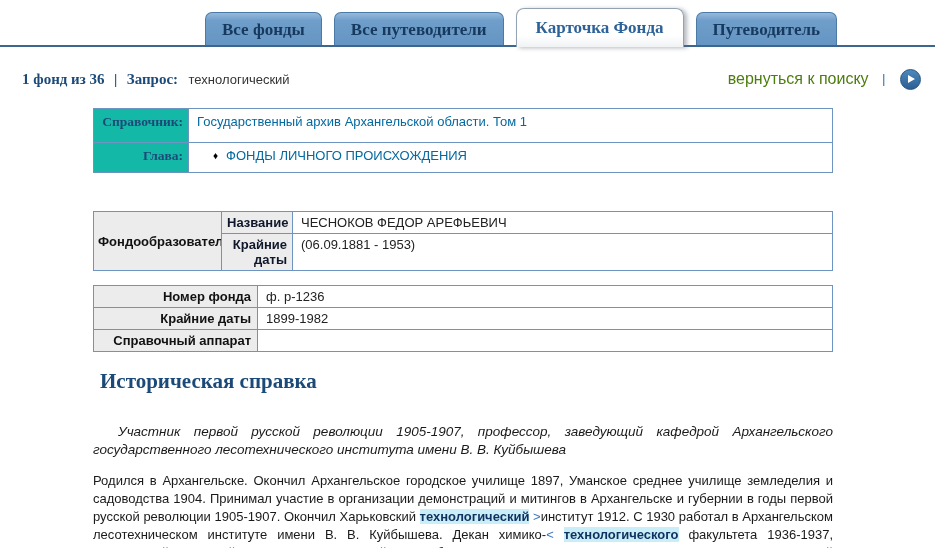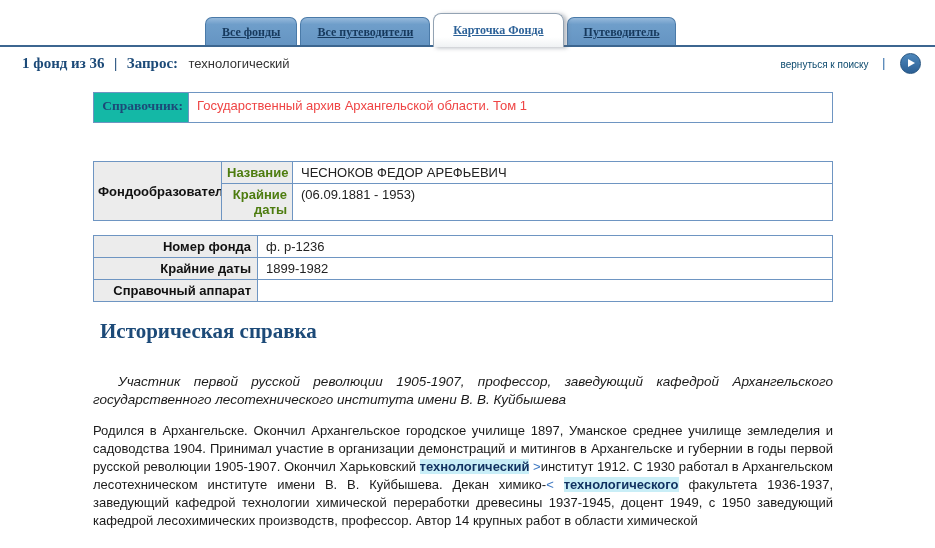--- a/index.html
+++ b/index.html
@@ -4,39 +4,39 @@
 <style>
   * { margin:0; padding:0; box-sizing:border-box; }
   html,body { width:935px; height:548px; overflow:hidden; background:#fff;
               font-family:"Liberation Sans",sans-serif; }
 
   
   .tabbar { position:relative; height:47px; }
   .tabbar-line { position:absolute; left:0; right:0; bottom:0; height:2px;
                  background:#3c6690; z-index:2; }
   .tabs { position:absolute; left:205px; bottom:0; display:flex; align-items:flex-end; }
-  .tab { position:relative; z-index:1; margin-right:3px; padding:7px 16px 7px;
+  .tab { position:relative; z-index:1; margin-right:12px; padding:7px 16px 7px;
          background:linear-gradient(180deg,#96b9db 0%,#6f9ecا 20%,#6a99c6 100%);
          background:linear-gradient(180deg,#96b9db 0%,#6f9eca 22%,#6494c2 100%);
          border:1px solid #4a7aa8; border-bottom:none; border-radius:7px 7px 0 0;
-         font-family:"Liberation Serif",serif; font-weight:bold; font-size:12px;
-         color:#16395d; white-space:nowrap; cursor:pointer;text-decoration:underline; }
+         font-family:"Liberation Serif",serif; font-weight:bold; font-size:17px;
+         color:#16395d; white-space:nowrap; cursor:pointer; }
   .tab.active { z-index:3; background:linear-gradient(180deg,#ffffff 70%,#f0f2f4 100%);
                 border:1px solid #93a3b3; border-bottom:none; color:#2d6298;
                 padding:9px 19px 9px; border-radius:8px 8px 0 0;
                 box-shadow:3px 1px 4px rgba(90,100,115,.45); }
 
   
   .results-bar { display:flex; justify-content:space-between; align-items:center;
-                 height:30px; padding:2px 14px 0 22px; }
+                 height:30px; padding:2px 14px 0 22px;margin-top:16px; }
   .serif-navy { font-family:"Liberation Serif",serif; font-weight:bold;
                 font-size:15px; color:#1c4a78; }
   .sep-left { margin:0 5px; }
   .query-value { font-size:13px; color:#333; margin-left:6px; }
-  .back-link { font-size:10px; color:#0c4a6e; text-decoration:none; cursor:pointer; }
+  .back-link { font-size:16px; color:#4d7c0f; text-decoration:none; cursor:pointer; }
   .pipe { color:#3a73ad; font-size:13.5px; margin:0 10px 0 9px; }
   .next-btn { width:21px; height:21px; border-radius:50%;
               background:linear-gradient(180deg,#4e88bc,#2b5f94);
               display:inline-flex; align-items:center; justify-content:center;
               cursor:pointer; border:1px solid #24537f; }
   .tri { width:0; height:0; border-left:7px solid #fff;
          border-top:4.5px solid transparent; border-bottom:4.5px solid transparent;
          margin-left:2px; }
 
   
@@ -46,30 +46,30 @@
               table-layout:fixed; }
   .tbl td { border:1px solid #6e95c2; padding:3px 8px; vertical-align:top;
             overflow:hidden; }
 
   
   .t1 .lbl1 { width:95px; background:#14b8a6; text-align:right;
               font-family:"Liberation Serif",serif; font-weight:bold;
               font-size:13.5px; color:#1c4a78; padding:5px 5px 3px 3px; }
   .t1 tr:first-child td { height:34px; }
   .t1 tr:last-child td  { height:30px; }
-  .t1 a { color:#ef4444; text-decoration:none; cursor:pointer;text-align:center; }
+  .t1 a { color:#0369a1; text-decoration:none; cursor:pointer;text-align:center; }
   .t1 .val { padding-top:5px; }
   .chapter-cell { padding-left:22px !important; }
   .bullet { font-size:10px; color:#000; margin:0 8px 0 2px; vertical-align:1px; }
 
   
   .t2 { margin-top:38px; }
   .t2 .group { width:128px; background:#ececec; font-weight:bold; color:#111;
                vertical-align:middle; padding:3px 4px; }
-  .t2 .lbl2 { width:71px; background:#ececec; font-weight:bold; color:#4d7c0f;
+  .t2 .lbl2 { width:71px; background:#ececec; font-weight:bold; color:#0f172a;
               text-align:right; padding:3px 5px; }
   .t2 tr:first-child td { height:22px; }
   .t2 tr:last-child td  { height:36px; }
 
   
   .t3 { margin-top:14px; }
   .t3 .lbl3 { width:164px; background:#ececec; font-weight:bold; color:#111;
               text-align:right; padding:3px 6px; }
   .t3 td { height:22px; }
 
@@ -116,20 +116,26 @@
 <div class="content">
 
   <table class="tbl t1">
     <tbody>
         <tr>
       <td class="lbl1">Справочник:</td>
       <td class="val">
         <a>Государственный архив Архангельской области. Том 1</a>
       </td>
     </tr>
+    <tr>
+      <td class="lbl1">Глава:</td>
+      <td class="val chapter-cell">
+        <span class="bullet">♦</span><a>ФОНДЫ ЛИЧНОГО ПРОИСХОЖДЕНИЯ</a>
+      </td>
+    </tr>
   </tbody>
     </table>
 
   <table class="tbl t2">
     <tbody>
         <tr>
       <td class="group" rowspan="2">Фондообразователь</td>
       <td class="lbl2">Название</td>
       <td>ЧЕСНОКОВ ФЕДОР АРЕФЬЕВИЧ</td>
     </tr>

